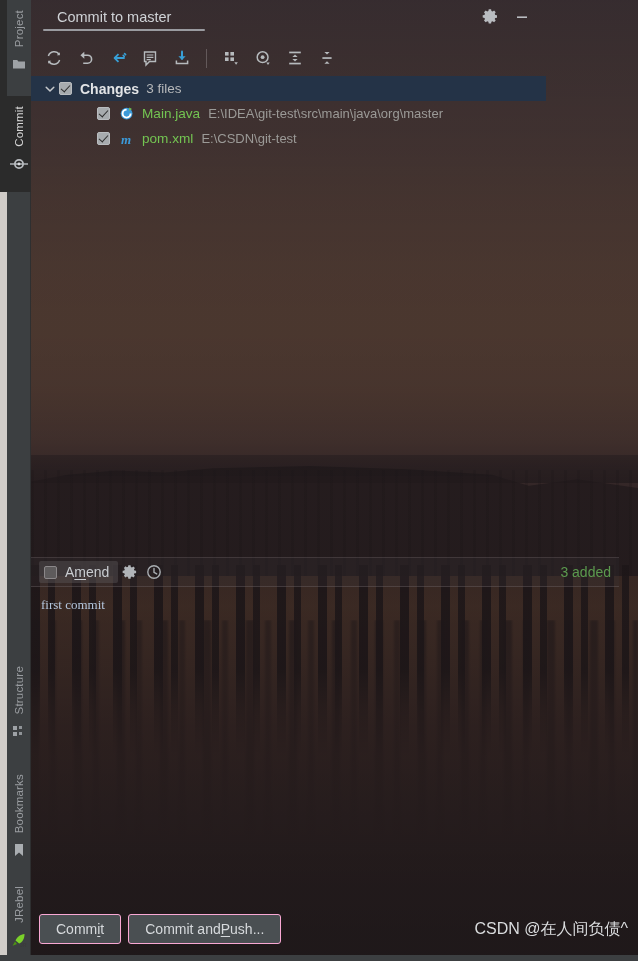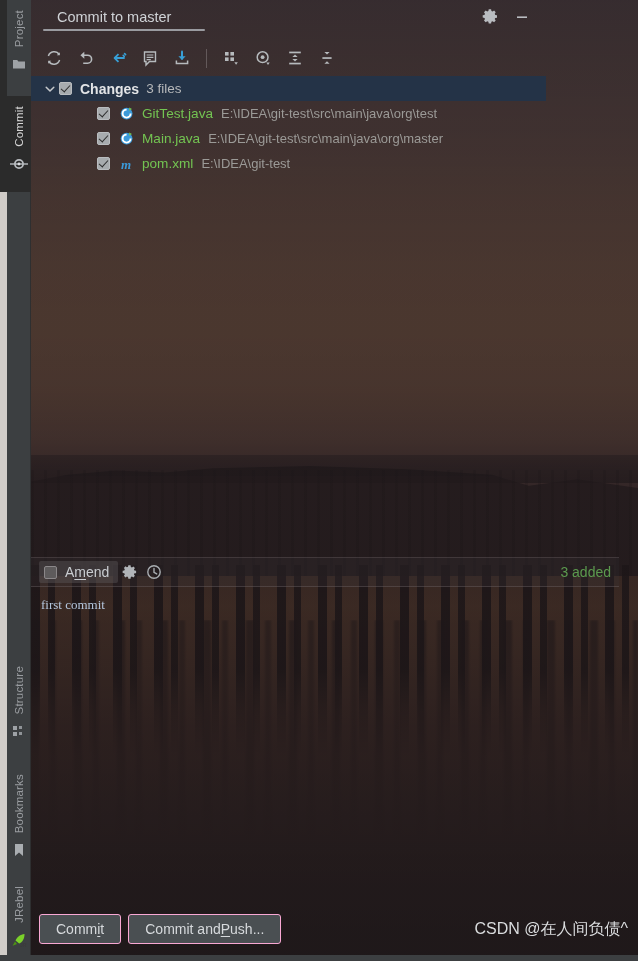--- a/index.html
+++ b/index.html
@@ -478,55 +478,43 @@
         <div class="chev">
           <svg width="12" height="12" viewBox="0 0 12 12">
             <path d="M2.2 4.2L6 8l3.8-3.8" fill="none" stroke="#c6c9cc" stroke-width="1.5" stroke-linecap="round" stroke-linejoin="round"></path>
           </svg>
         </div>
         <div class="cb checked"></div>
         <span id="label-changes">Changes</span>
         <span id="count-changes">3 files</span>
       </div>
 
+
       <div class="row file-row">
         <div class="cb checked"></div>
         <div class="file-ico">
           <svg width="17" height="15" viewBox="0 0 17 15">
             <circle cx="7.6" cy="7.6" r="5.9" fill="#3b9ad9"></circle>
             <path d="M7.6 3.6a4 4 0 104 4" fill="none" stroke="#fff" stroke-width="1.9"></path>
             <path d="M10.2 1.5l2.8 1.6-2.8 1.7z" fill="#73c452"></path>
           </svg>
         </div>
-        <span class="file-name">GitTest.java</span>
-        <span class="file-path">E:\IDEA\git-test\src\main\java\org\test</span>
-      </div>
-
-      <div class="row file-row">
-        <div class="cb checked"></div>
-        <div class="file-ico">
-          <svg width="17" height="15" viewBox="0 0 17 15">
-            <circle cx="7.6" cy="7.6" r="5.9" fill="#3b9ad9"></circle>
-            <path d="M7.6 3.6a4 4 0 104 4" fill="none" stroke="#fff" stroke-width="1.9"></path>
-            <path d="M10.2 1.5l2.8 1.6-2.8 1.7z" fill="#73c452"></path>
-          </svg>
-        </div>
         <span class="file-name">Main.java</span>
         <span class="file-path">E:\IDEA\git-test\src\main\java\org\master</span>
       </div>
 
       <div class="row file-row">
         <div class="cb checked"></div>
         <div class="file-ico">
           <svg width="17" height="15" viewBox="0 0 17 15">
             <text x="2" y="12.5" font-family="serif" font-style="italic" font-weight="bold" font-size="13" fill="#3b9ad9">m</text>
           </svg>
         </div>
         <span class="file-name">pom.xml</span>
-        <span class="file-path">E:\IDEA\git-test</span>
+        <span class="file-path">E:\CSDN\git-test</span>
       </div>
     </div>
 
     <div id="amend-bar">
       <div id="amend-box">
         <div class="cb empty"></div>
         <span id="amend-label"><span>A</span><u>m</u><span>end</span></span>
       </div>
 
       <div class="amend-ico">

